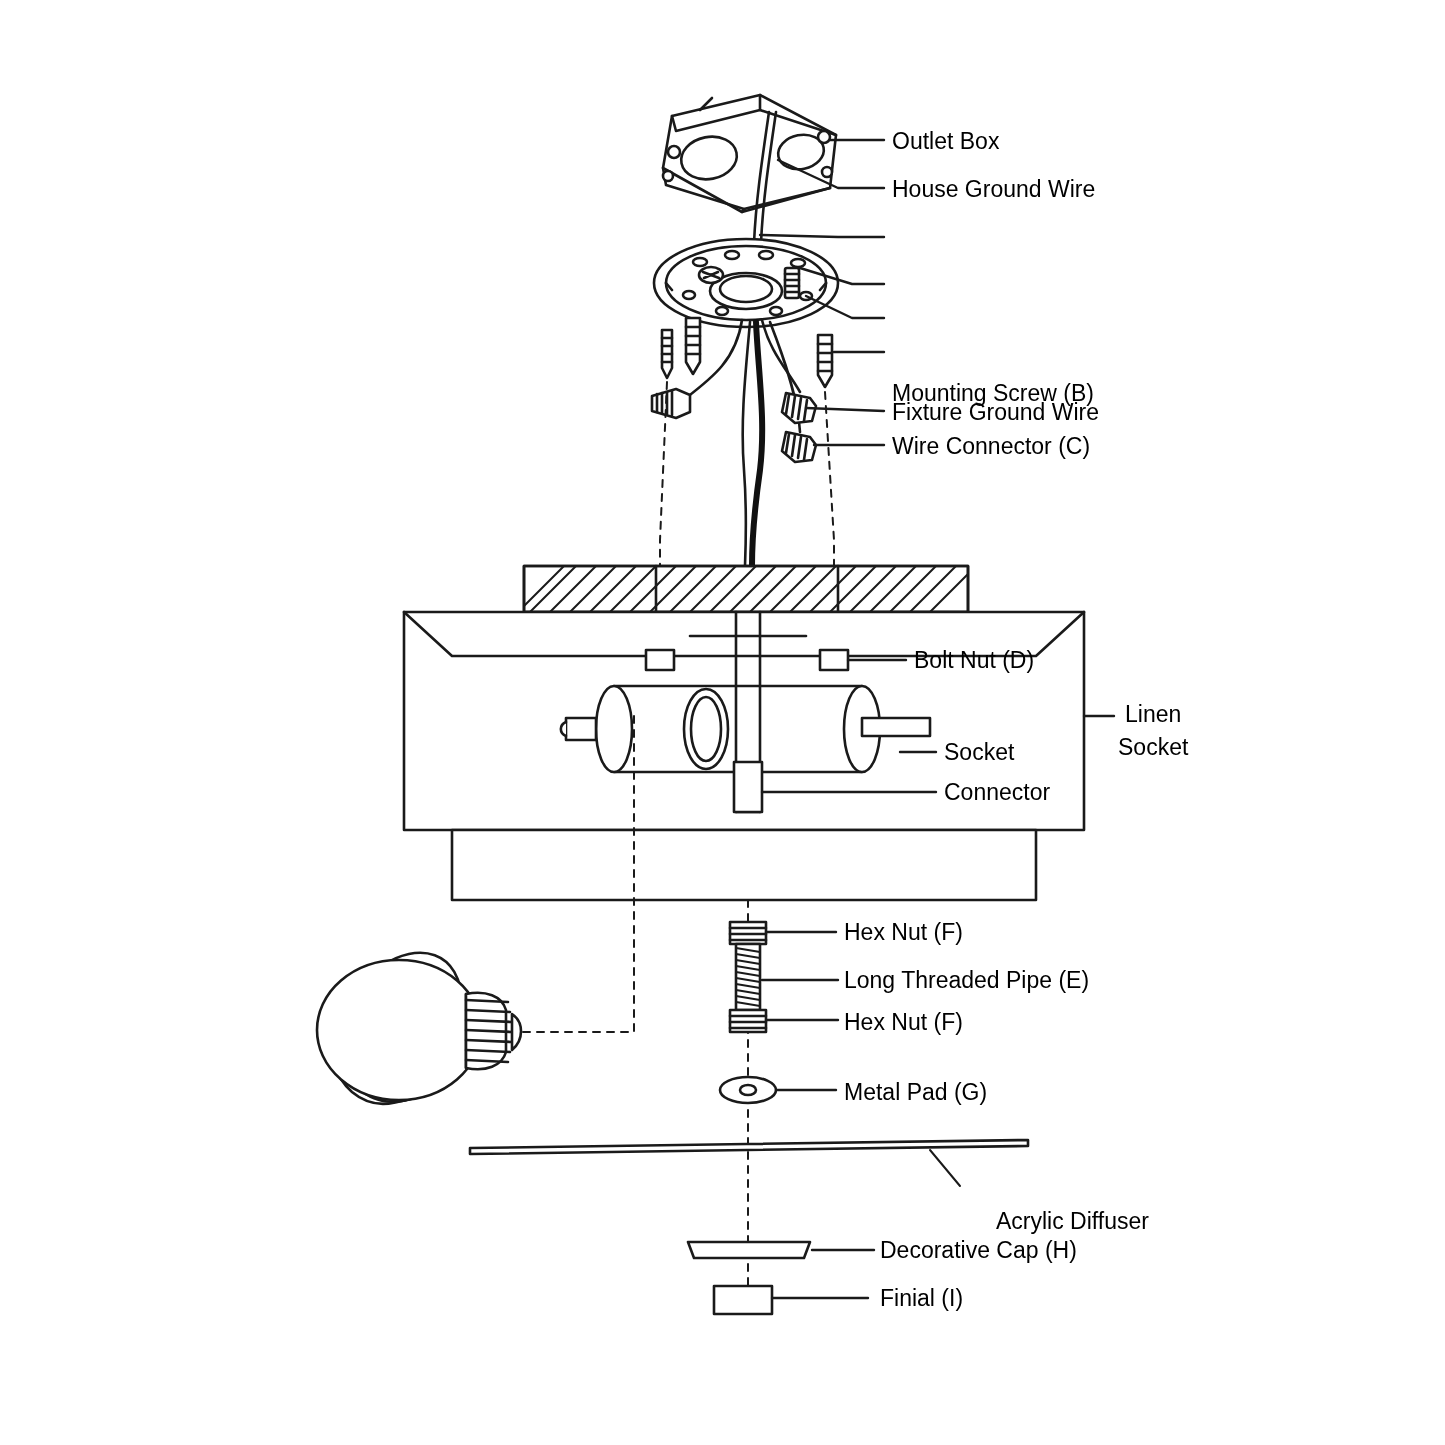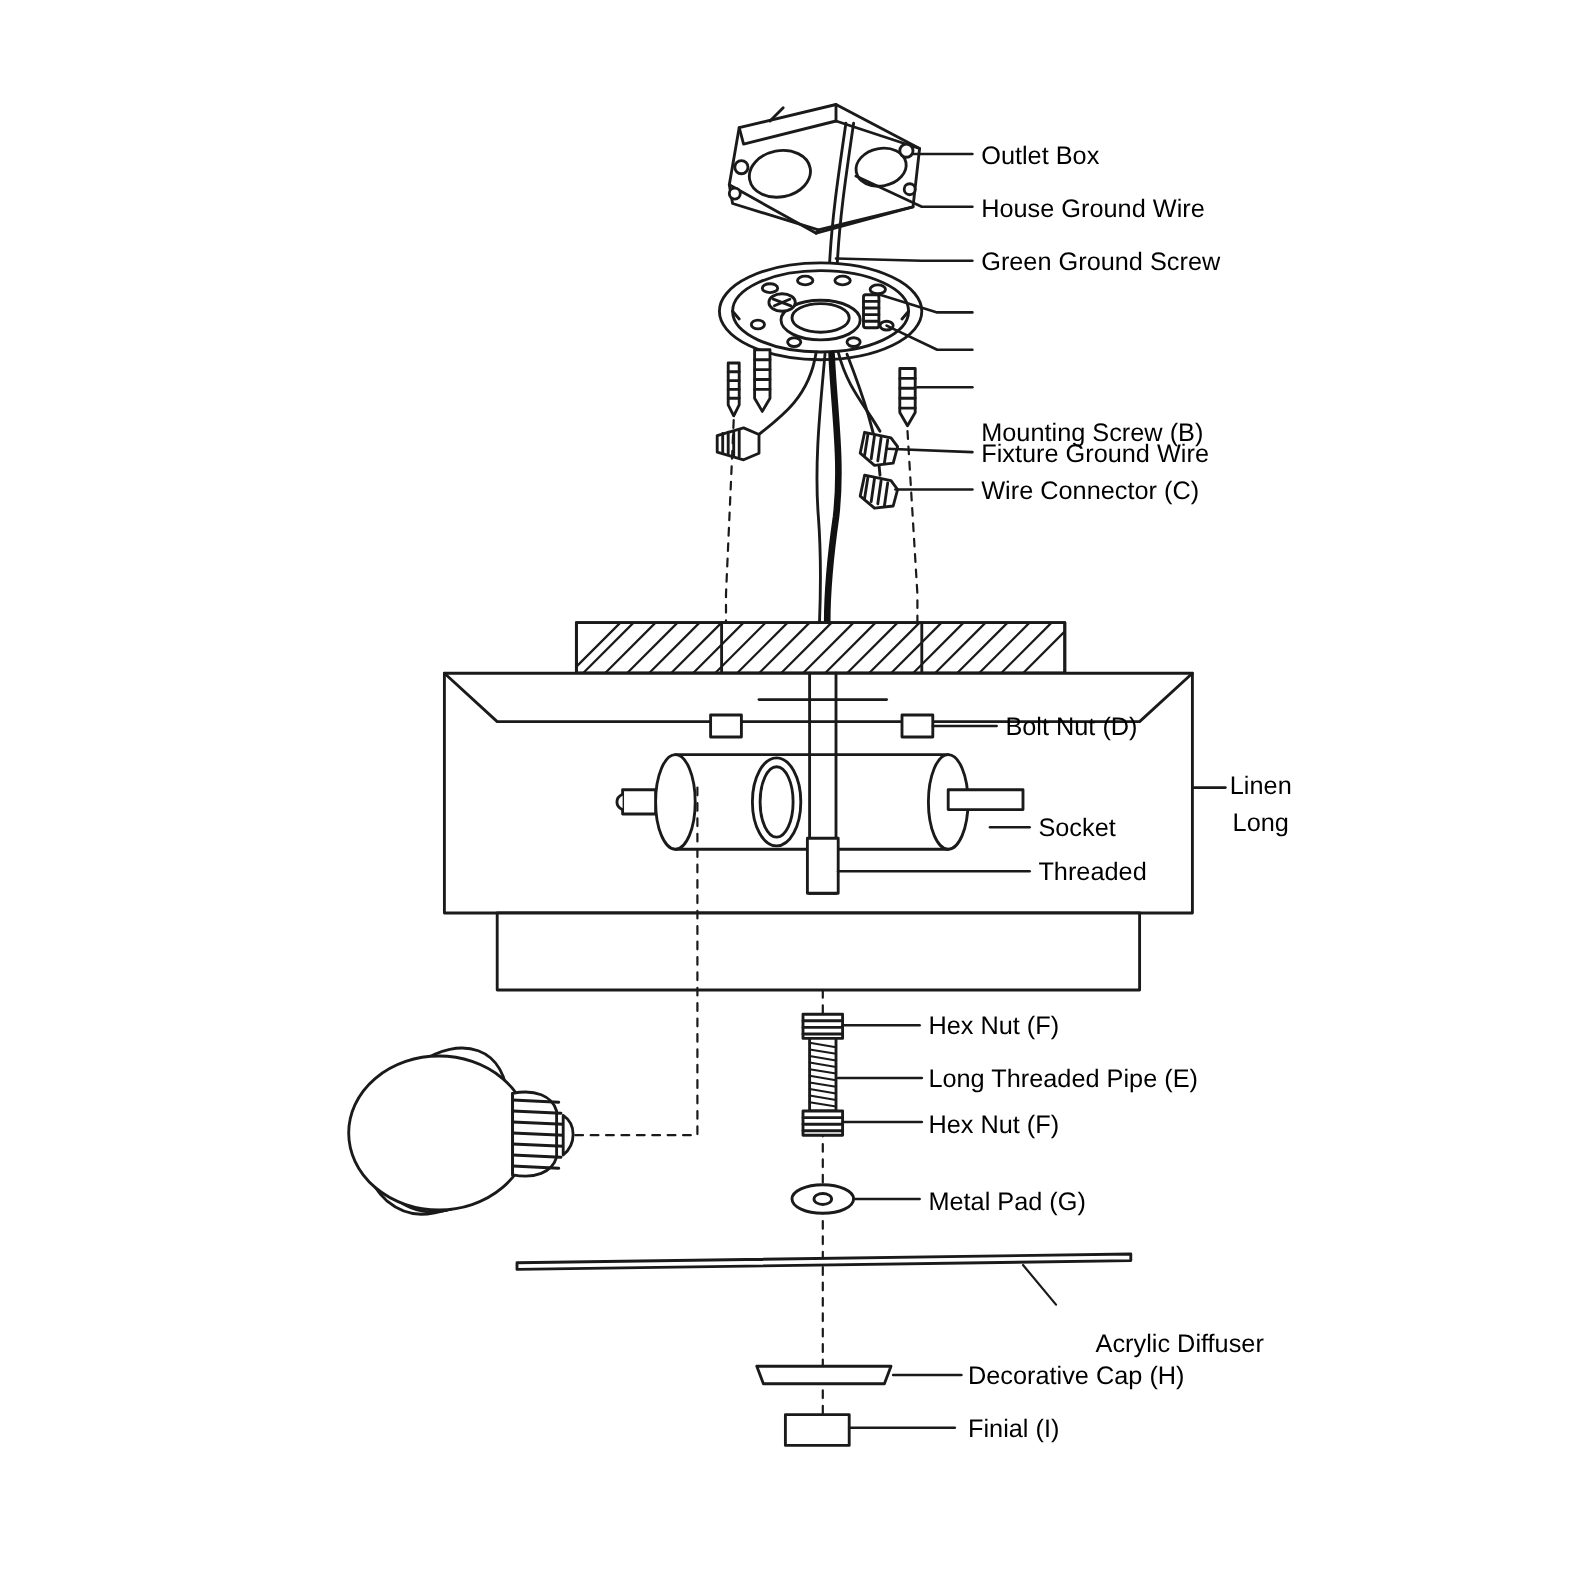--- a/index.html
+++ b/index.html
@@ -241,29 +241,28 @@
         <path d="M766 1020 L838 1020"></path>
         <path d="M776 1090 L836 1090"></path>
         <path d="M812 1250 L874 1250"></path>
         <path d="M772 1298 L868 1298"></path>
       </g>
     </g>
   </svg>
 
   <div class="lbl" style="left:892px; top:125px;">Outlet Box</div>
   <div class="lbl" style="left:892px; top:173px;">House Ground Wire</div>
-  <div class="lbl" style="left:892px; top:221px;">Green Ground Screw</div>
   <div class="lbl" style="left:892px; top:337px;margin-top:40px;">Mounting Screw (B)</div>
   <div class="lbl" style="left:892px; top:396px;">Fixture Ground Wire</div>
   <div class="lbl" style="left:892px; top:430px;">Wire Connector (C)</div>
   <div class="lbl" style="left:914px; top:644px;">Bolt Nut (D)</div>
   <div class="lbl lbl-2line" style="left:1118px; top:698px;">Linen
-Long</div>
+Socket</div>
   <div class="lbl" style="left:944px; top:736px;">Socket</div>
-  <div class="lbl" style="left:944px; top:776px;">Threaded</div>
+  <div class="lbl" style="left:944px; top:776px;">Connector</div>
   <div class="lbl" style="left:844px; top:916px;">Hex Nut (F)</div>
   <div class="lbl" style="left:844px; top:964px;">Long Threaded Pipe (E)</div>
   <div class="lbl" style="left:844px; top:1006px;">Hex Nut (F)</div>
   <div class="lbl" style="left:844px; top:1076px;">Metal Pad (G)</div>
   <div class="lbl" style="left:996px; top:1205px;">Acrylic Diffuser</div>
   <div class="lbl" style="left:880px; top:1234px;">Decorative Cap (H)</div>
   <div class="lbl" style="left:880px; top:1282px;">Finial (I)</div>
 
 </div>
 

